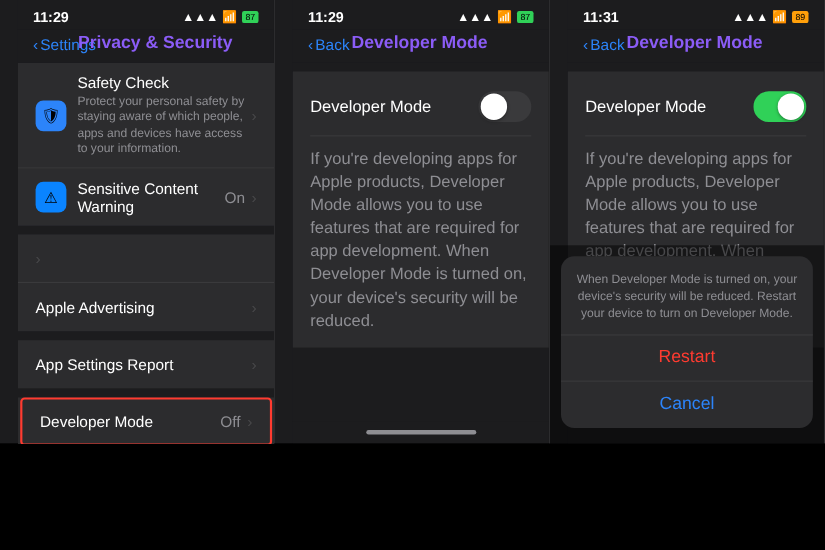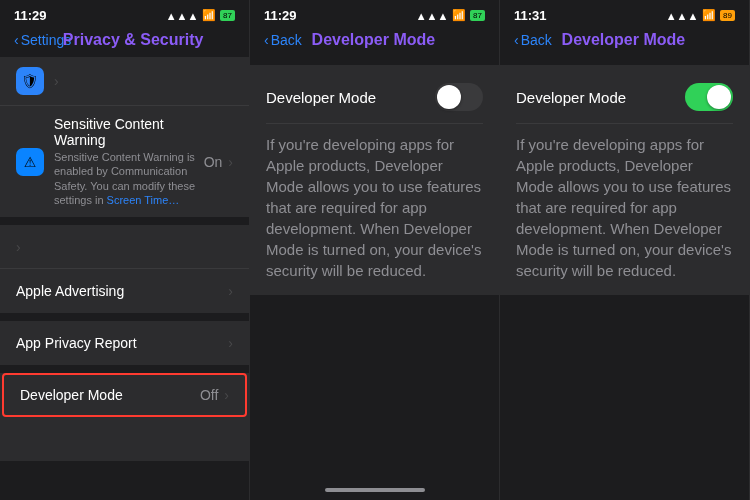--- a/index.html
+++ b/index.html
@@ -8,27 +8,28 @@
       display: flex;
       width: 750px;
       height: 500px;
       font-family: -apple-system, 'SF Pro Text', 'Helvetica Neue', Arial, sans-serif;
       overflow: hidden;
     }
 
     
     .phone {
       width: 250px;
-      height: 500px;
+      height: 403px;
       background: #1c1c1e;
       display: flex;
       flex-direction: column;
       overflow: hidden;
       border-right: 1px solid #2c2c2e;
       position: relative;
+      padding-left: 16px;
     }
 
     
     .status-bar {
       display: flex;
       justify-content: space-between;
       align-items: center;
       padding: 8px 14px 4px;
       background: #1c1c1e;
     }
@@ -286,30 +287,31 @@
       <span>Settings</span>
     </div>
     <span class="nav-title">Privacy &amp; Security</span>
   </div>
 
   <div class="settings-scroll">
 
     <div class="list-group">
       <div class="list-item">
         <div class="item-icon icon-blue">🛡</div>
+        <div class="item-content">
+          <div class="item-title">Safety Check</div>
+          <div class="item-subtitle">Protect your personal safety by staying aware of which people, apps and devices have access to your information.</div>
+        </div>
         <span class="chevron">›</span>
       </div>
 
       <div class="list-item">
         <div class="item-icon icon-blue2">⚠</div>
         <div class="item-content">
           <div class="item-title">Sensitive Content Warning</div>
-          <div class="item-subtitle">
-            Sensitive Content Warning is enabled by Communication Safety. You can modify these settings in <span class="item-link">Screen Time…</span>
-          </div>
         </div>
         <span class="item-value">On</span>
         <span class="chevron">›</span>
       </div>
     </div>
 
     <div class="separator-group"></div>
 
     <div class="list-group">
       <div class="list-item">
@@ -321,21 +323,21 @@
         </div>
         <span class="chevron">›</span>
       </div>
     </div>
 
     <div class="separator-group"></div>
 
     <div class="list-group">
       <div class="list-item">
         <div class="item-content">
-          <div class="item-title">App Privacy Report</div>
+          <div class="item-title">App Settings Report</div>
         </div>
         <span class="chevron">›</span>
       </div>
     </div>
 
     <div class="separator-group"></div>
 
     <div class="list-group">
       <div class="list-item highlighted" style="position:relative;">
         <div class="item-content">
@@ -414,13 +416,21 @@
       <div class="toggle-row">
         <span class="toggle-label">Developer Mode</span>
         <div class="toggle toggle-on">
           <div class="toggle-knob"></div>
         </div>
       </div>
       <div class="dev-description">If you're developing apps for Apple products, Developer Mode allows you to use features that are required for app development. When Developer Mode is turned on, your device's security will be reduced.</div>
     </div>
   </div>
 
+  <div class="dialog-overlay">
+    <div class="dialog-box">
+      <div class="dialog-message">When Developer Mode is turned on, your device's security will be reduced. Restart your device to turn on Developer Mode.</div>
+      <div class="dialog-divider"></div>
+      <div class="dialog-btn dialog-btn-restart">Restart</div>
+      <div class="dialog-btn dialog-btn-cancel">Cancel</div>
+    </div>
+  </div>
 </div>
 
 </body></html>

